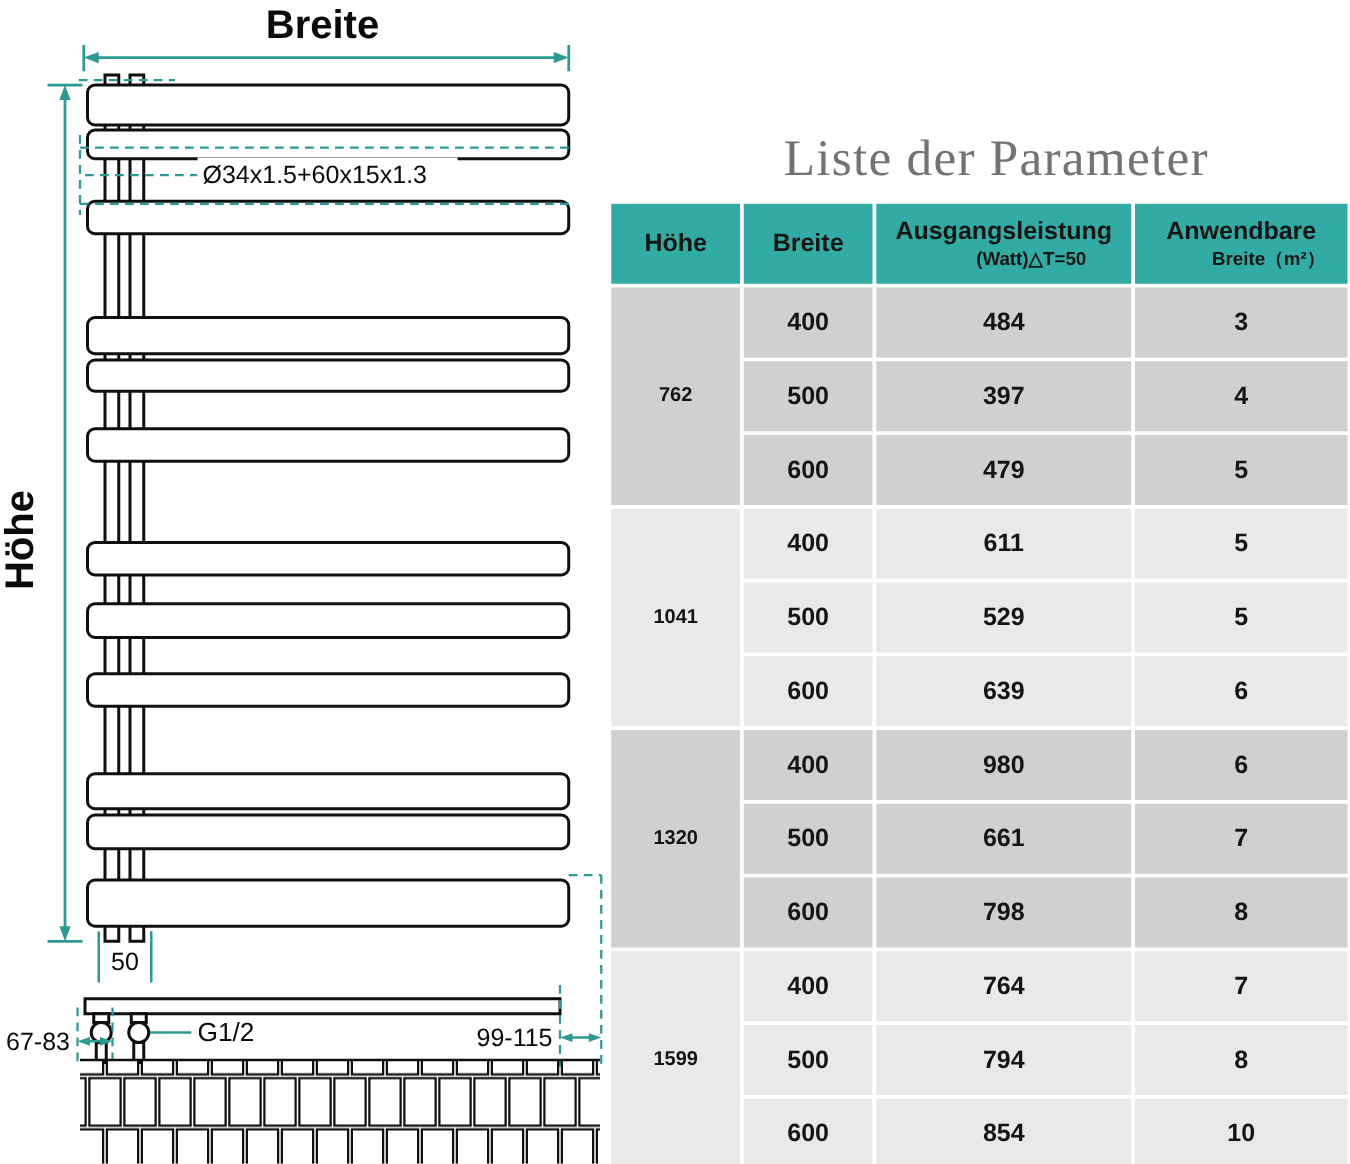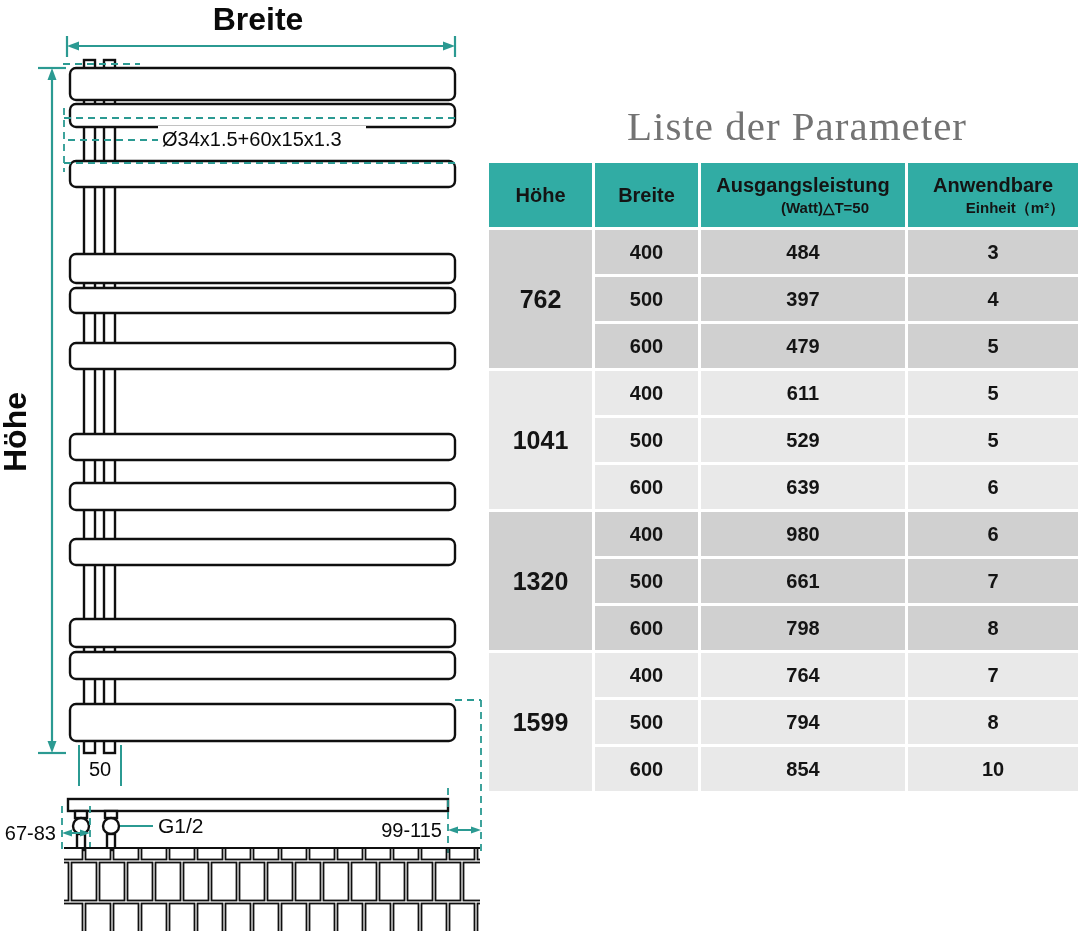--- a/index.html
+++ b/index.html
@@ -17,22 +17,22 @@
   .big-label { font-family:"Liberation Sans",sans-serif; font-size:32px; font-weight:bold; fill:#0a0a0a; }
   .anno { font-family:"Liberation Sans",sans-serif; font-size:20px; fill:#0a0a0a; }
 
   
   .page-title { position:absolute; left:500px; top:102px; width:594px; text-align:center;
                 font-family:"Liberation Serif",serif; font-size:41px; color:#737373; letter-spacing:1px; }
   .param-table { position:absolute; left:486px; top:160px; border-collapse:separate; border-spacing:3px; table-layout:fixed; width:595px; }
   .param-table th, .param-table td { text-align:center; vertical-align:middle; color:#141414; overflow:hidden; }
   .param-table th { background:#31aca4; height:64px; font-size:20px; font-weight:bold; line-height:1.15; }
   .param-table th .sub { display:block; font-size:15px; font-weight:bold; margin-top:2px;padding-left:44px; }
-  .param-table td { height:44px; font-size:20px; font-weight:bold; }
-  .param-table td.hoehe { font-size:25px; }
+  .param-table td { height:56px; font-size:20px; font-weight:bold; }
+  .param-table td.hoehe { font-size:16px; }
   td.dark { background:#d0d0d0; }
   td.light { background:#e9e9e9; }
   .unit-note { position:absolute; right:12px; top:816px; font-size:27px; color:#0e0e0e; }
 </style>
 </head>
 <body>
 
 <div class="canvas">
 
   <svg class="diagram-svg" width="490" height="931" viewBox="0 0 490 931">
@@ -148,21 +148,21 @@
       <col style="width:103px">
         <col style="width:103px">
         <col style="width:204px">
         <col style="width:170px">
     </colgroup>
     <thead>
       <tr>
         <th><span>Höhe</span></th>
         <th><span>Breite</span></th>
         <th><span>Ausgangsleistung</span><span class="sub">(Watt)△T=50</span></th>
-        <th><span>Anwendbare</span><span class="sub">Einheit（m²）</span></th>
+        <th><span>Anwendbare</span><span class="sub">Breite（m²）</span></th>
       </tr>
     </thead>
     <tbody>
       <tr>
         <td class="hoehe dark" rowspan="3">762</td>
         <td class="dark">400</td>
         <td class="dark">484</td>
         <td class="dark">3</td>
       </tr>
       <tr>

